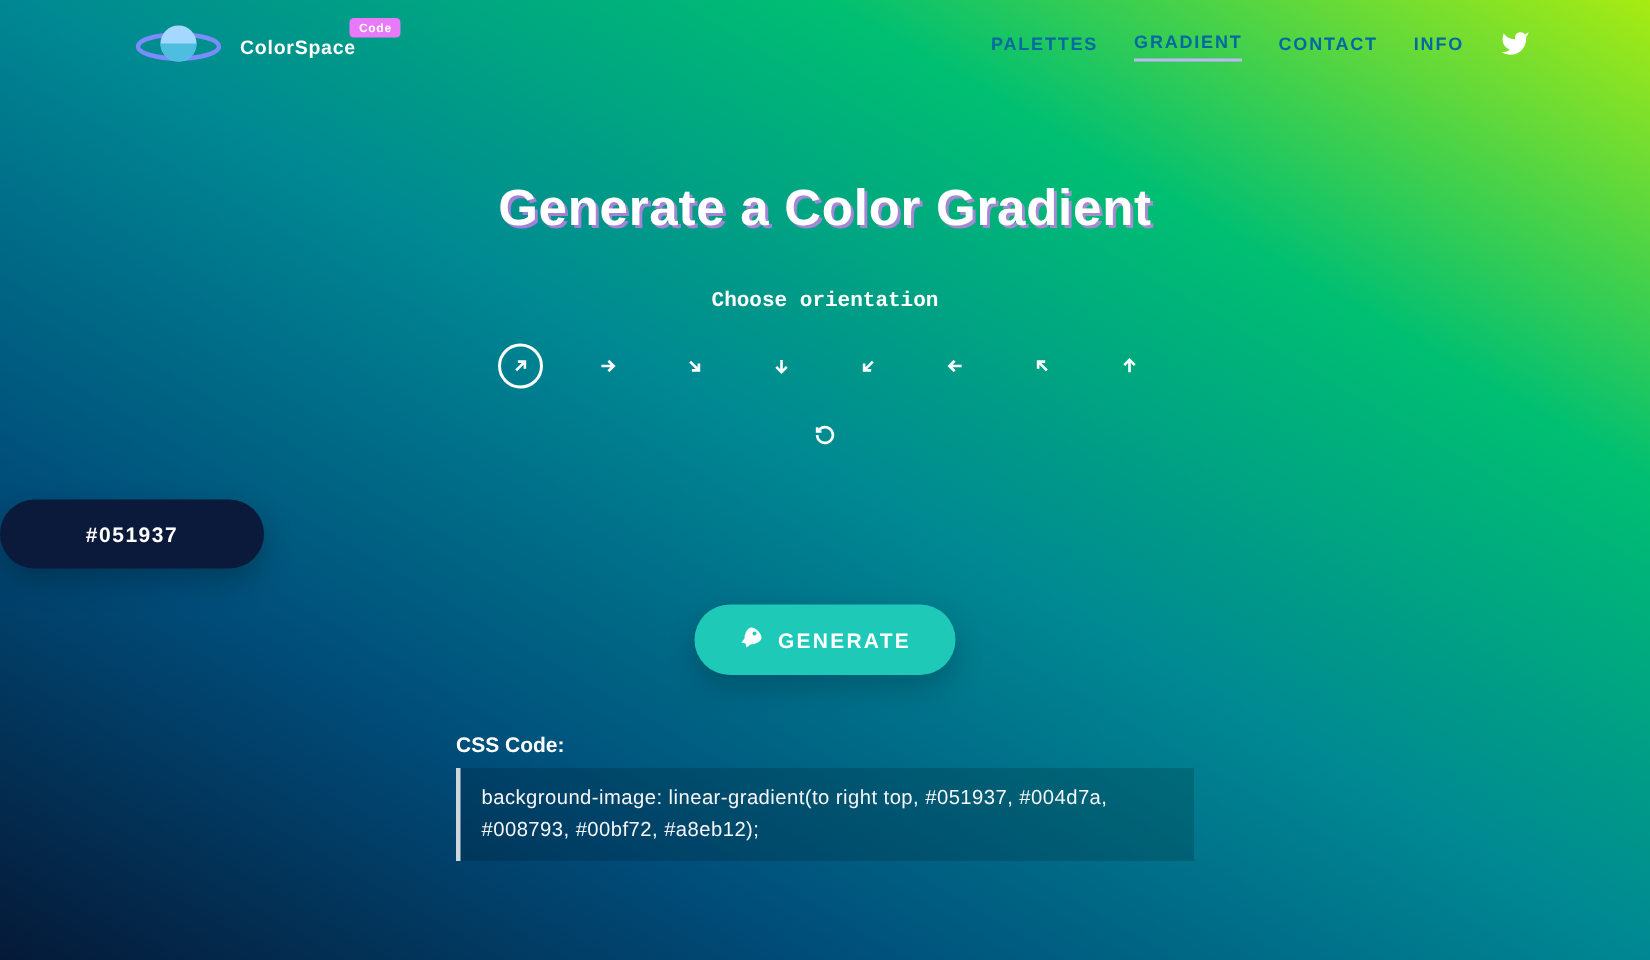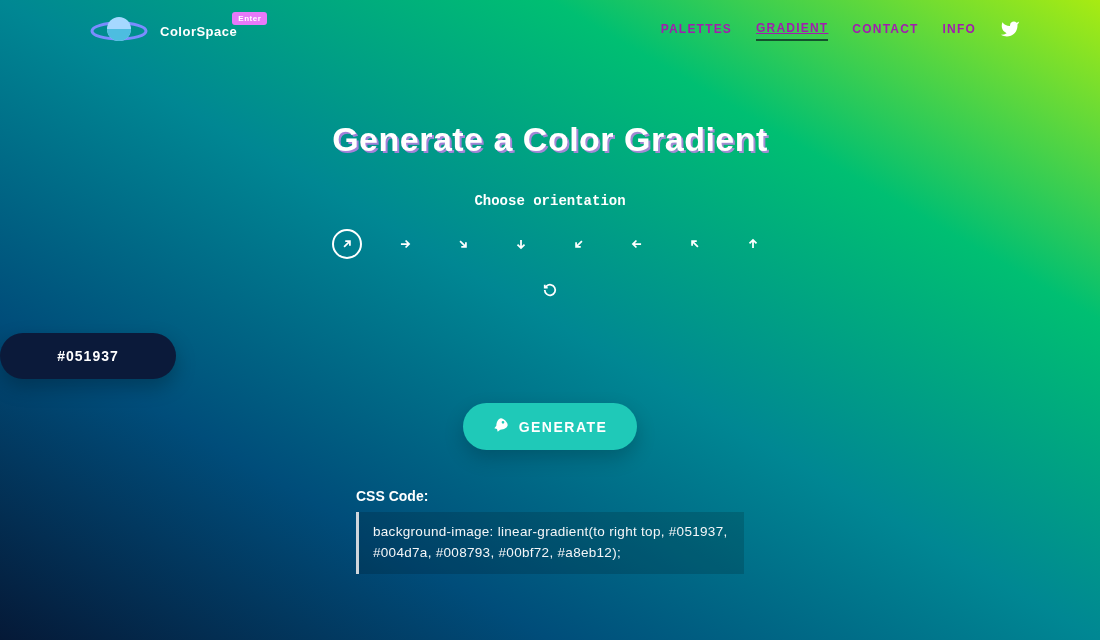--- a/index.html
+++ b/index.html
@@ -25,23 +25,23 @@
 .brand-name { font-weight: 800; font-size: 13px; letter-spacing: 0.5px; position: relative; }
 .beta-badge {
   position: absolute; top: -12px; right: -30px;
   background: #e879f9; color: #fff;
   font-size: 8px; font-weight: 800;
   padding: 2px 6px; border-radius: 3px;
 }
 .nav { display: flex; align-items: center; gap: 24px; }
 .nav-item {
   font-size: 12px; font-weight: 800; letter-spacing: 1.2px;
-  color: #a21caf; cursor: pointer; padding-bottom: 4px;
+  color: #0369a1; cursor: pointer; padding-bottom: 4px;
 }
-.nav-item.active { border-bottom: 2px solid #14532d; text-decoration: underline; }
+.nav-item.active { border-bottom: 2px solid #c4b5fd; }
 .twitter-icon { width: 20px; height: 20px; cursor: pointer; }
 .main { text-align: center; padding-top: 58px; }
 .title {
   font-size: 34px; font-weight: 900; letter-spacing: 0.5px;
   text-shadow: 2px 2px 0 rgba(232, 121, 249, 0.7);
   margin-bottom: 34px;
 }
 .subtitle { font-size: 14px; font-weight: 800; margin-bottom: 20px; font-family: Liberation Mono, monospace; }
 .arrows { display: flex; justify-content: center; gap: 28px; margin-bottom: 16px; }
 .arrow-btn {
@@ -64,21 +64,21 @@
 .pill-dark { background: #0b1a3a; color: #fff; }
 .pill-lime { background: #a8eb12; color: #07345a; }
 .generate-row { display: flex; justify-content: center; margin-bottom: 38px; }
 .generate-btn {
   background: #1fc9b8; color: #fff;
   padding: 14px 30px; border-radius: 30px;
   font-size: 14px; font-weight: 800; letter-spacing: 1.5px;
   display: flex; align-items: center; gap: 10px;
   cursor: pointer; box-shadow: 0 8px 20px rgba(0,0,0,0.2);
 }
-.css-section { width: 388px; margin: 4px auto; text-align: left; }
+.css-section { width: 492px; margin: 4px auto; text-align: left; }
 .css-label { font-size: 14px; font-weight: 800; margin-bottom: 8px; }
 .css-code {
   background: rgba(0,0,0,0.15);
   border-left: 3px solid #d0d6dc;
   padding: 10px 14px;
   font-family: Liberation Sans, sans-serif;
   font-size: 13.5px; line-height: 1.55; letter-spacing: 0.3px;
   color: #f4f6f8;
   white-space: pre-wrap;
 }
@@ -90,21 +90,21 @@
   <div class="brand">
     <div class="logo">
       <svg viewBox="0 0 58 38">
         <ellipse cx="29" cy="19" rx="27" ry="8" fill="none" stroke="#7b8cff" stroke-width="3"></ellipse>
         <circle cx="29" cy="17" r="12" fill="#a5d8ff"></circle>
         <path d="M17 17 a12 12 0 0 0 24 0" fill="#4dbde0"></path>
       </svg>
     </div>
     <div class="brand-name">
       <span>ColorSpace</span>
-      <span class="beta-badge">Enter</span>
+      <span class="beta-badge">Code</span>
     </div>
   </div>
   <div class="nav">
     <span class="nav-item">PALETTES</span>
     <span class="nav-item active">GRADIENT</span>
     <span class="nav-item">CONTACT</span>
     <span class="nav-item">INFO</span>
     <span>
       <svg class="twitter-icon" viewBox="0 0 24 24" fill="#fff">
           <path d="M23 3a10.9 10.9 0 0 1-3.14 1.53 4.48 4.48 0 0 0-7.86 3v1A10.66 10.66 0 0 1 3 4s-4 9 5 13a11.64 11.64 0 0 1-7 2c9 5 20 0 20-11.5a4.5 4.5 0 0 0-.08-.83A7.72 7.72 0 0 0 23 3z"></path>

